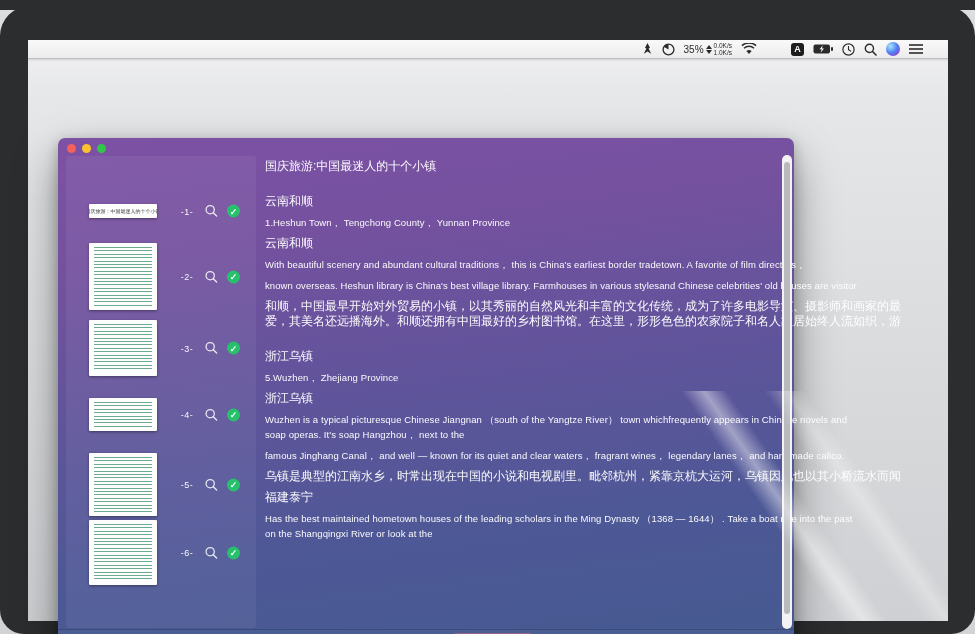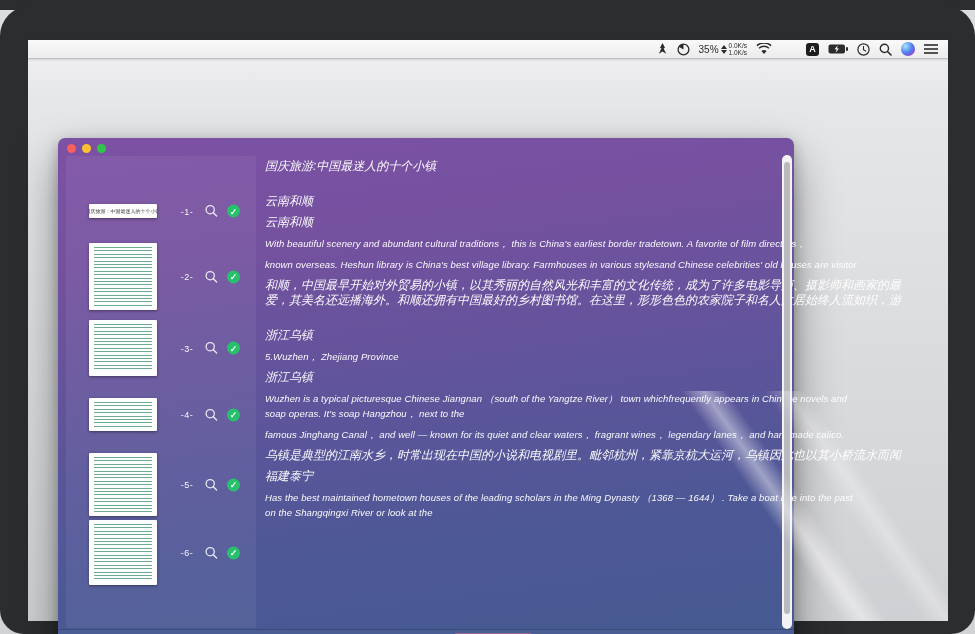--- a/index.html
+++ b/index.html
@@ -7,21 +7,21 @@
          font-family:"Liberation Sans",sans-serif;-webkit-font-smoothing:antialiased;}
   .topstrip{position:absolute;left:0;top:0;right:0;height:10px;background:#2b2d2f;}
   .bezel{position:absolute;left:0;right:0;top:6px;bottom:0;background:#2b2d2f;border-radius:30px 30px 24px 24px;}
   .screen{position:absolute;left:28px;top:40px;width:920px;height:581px;
           background:linear-gradient(180deg,#f1f1f2 0%,#e6e7e9 10%,#dadbdd 55%,#cfd0d3 100%);}
   .screen::after{content:'';position:absolute;right:0;bottom:0;width:300px;height:230px;pointer-events:none;
           background:linear-gradient(55deg,transparent 42%,rgba(255,255,255,.45) 47%,transparent 52%,transparent 60%,rgba(255,255,255,.3) 65%,transparent 69%);}
   
   .menubar{position:absolute;left:0;top:0;width:100%;height:19px;box-sizing:border-box;
            background:linear-gradient(#f9f9f9,#ececec);border-bottom:1px solid #bdbec0;
-           display:flex;align-items:center;justify-content:flex-end;padding-right:10px;gap:9px;
+           display:flex;align-items:center;justify-content:flex-end;padding-right:25px;gap:9px;
            box-shadow:0 1px 2px rgba(0,0,0,.12);}
   .mb-it{display:inline-flex;align-items:center;gap:2px;}
   .mb-txt{font-size:10px;color:#2b2b2b;}
   .netspeed{display:flex;flex-direction:column;font-size:6.5px;line-height:7px;color:#2b2b2b;text-align:left;}
   .updown{display:flex;flex-direction:column;gap:1px;}
   .tri-up{width:0;height:0;border-left:3px solid transparent;border-right:3px solid transparent;border-bottom:4px solid #2b2b2b;}
   .tri-dn{width:0;height:0;border-left:3px solid transparent;border-right:3px solid transparent;border-top:4px solid #2b2b2b;}
   .abadge{width:13px;height:13px;background:#1d1d1f;border-radius:3px;color:#fff;font-size:9px;font-weight:bold;
           display:flex;align-items:center;justify-content:center;}
   .siri{width:14px;height:14px;border-radius:50%;background:radial-gradient(circle at 32% 30%,#a7e6fb,#4e7df2 50%,#8c4ad2 78%,#402a7e);}
@@ -38,21 +38,21 @@
          box-shadow:0 1px 3px rgba(0,0,0,.4);overflow:hidden;}
   .thumb.strip{font-size:5px;color:#333;display:flex;align-items:center;justify-content:center;white-space:nowrap;}
   .thumb .tlines{position:absolute;left:5px;right:5px;top:4px;bottom:4px;
          background:repeating-linear-gradient(180deg,rgba(52,140,105,.72) 0 1px,transparent 1px 3.4px);}
   .srow{position:absolute;left:112px;width:82px;display:flex;align-items:center;transform:translateY(-50%);gap:9px;}
   .slabel{font-size:9px;color:rgba(255,255,255,.95);width:18px;text-align:center;letter-spacing:.5px;}
   .smag{display:flex;}
   .scheck{width:13px;height:13px;border-radius:50%;background:#27c16b;color:#fff;font-size:9px;font-weight:bold;
           display:flex;align-items:center;justify-content:center;}
   .ocr{position:absolute;left:207px;top:21px;width:520px;color:rgba(255,255,255,.97);}
-  .line{white-space:nowrap;line-height:15px;font-size:9.5px;letter-spacing:.1px;font-style:italic;}
+  .line{white-space:nowrap;line-height:15px;font-size:9.5px;letter-spacing:.1px;}
   .line.zh{font-size:12px;letter-spacing:0;}
   .line.h{margin-top:20px;}
   .line.p{margin-top:6px;}
   .scrolltrack{position:absolute;left:724px;top:17px;width:10px;height:474px;background:#f3f2f5;border-radius:5px;}
   .scrollthumb{position:absolute;left:2px;top:7px;width:6px;height:452px;background:#b9babe;border-radius:3px;}
   
   .footer{position:absolute;left:0;right:0;bottom:0;height:27px;background:#4a5d94;
           border-top:1px solid rgba(0,0,0,.18);border-radius:0 0 7px 7px;}
   .startbtn{position:absolute;left:394px;top:50%;transform:translateY(-50%);width:82px;height:21px;background:#e96f7d;
             border:none;border-radius:4px;color:#b84b5c;font-size:12px;font-family:inherit;}
@@ -211,20 +211,21 @@
                 <line x1="8.3" y1="8.3" x2="11.6" y2="11.6" stroke="rgba(255,255,255,.85)" stroke-width="1.4" stroke-linecap="round"></line>
               </svg>
             </span>
             <span class="scheck">✓</span>
           </div>
         </div>
 
       <div class="ocr">
           <div class="line title zh">国庆旅游:中国最迷人的十个小镇</div>
           <div class="line h zh">云南和顺</div>
+          <div class="line p">1.Heshun Town， Tengchong County， Yunnan Province</div>
           <div class="line p zh">云南和顺</div>
           <div class="line p">With beautiful scenery and abundant cultural traditions， this is China's earliest border tradetown. A favorite of film directors，</div>
           <div class="line p">known overseas. Heshun library is China's best village library. Farmhouses in various stylesand Chinese celebrities' old houses are visitor</div>
           <div class="line p zh">和顺，中国最早开始对外贸易的小镇，以其秀丽的自然风光和丰富的文化传统，成为了许多电影导演、摄影师和画家的最</div>
           <div class="line l zh">爱，其美名还远播海外。和顺还拥有中国最好的乡村图书馆。在这里，形形色色的农家院子和名人故居始终人流如织，游</div>
           <div class="line h zh">浙江乌镇</div>
           <div class="line p">5.Wuzhen， Zhejiang Province</div>
           <div class="line p zh">浙江乌镇</div>
           <div class="line p">Wuzhen is a typical picturesque Chinese Jiangnan （south of the Yangtze River） town whichfrequently appears in Chinese novels and</div>
           <div class="line l">soap operas. It's soap Hangzhou， next to the</div>

